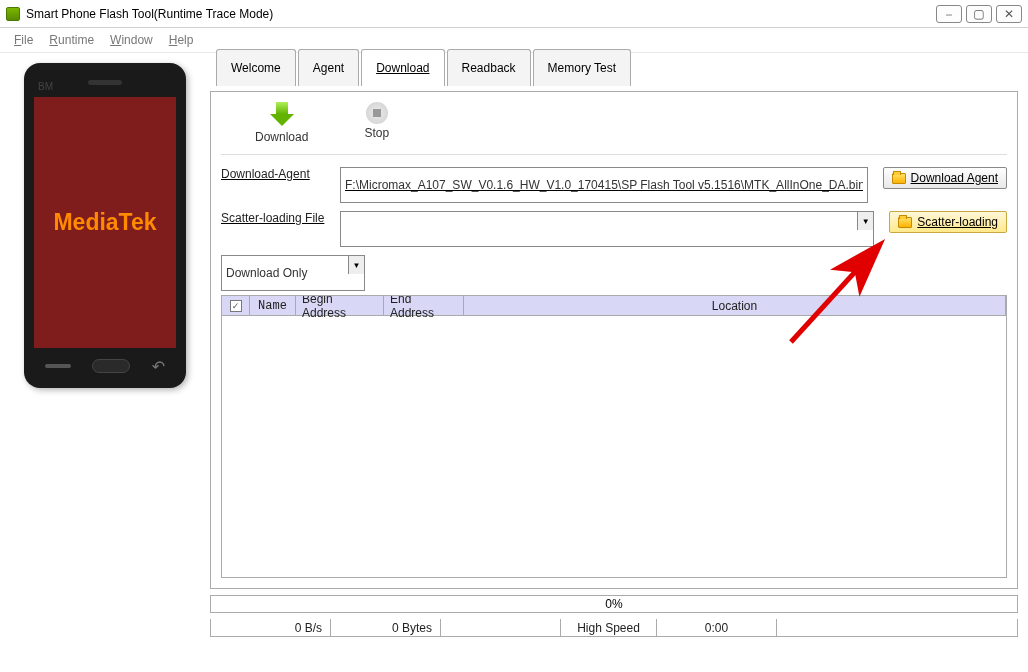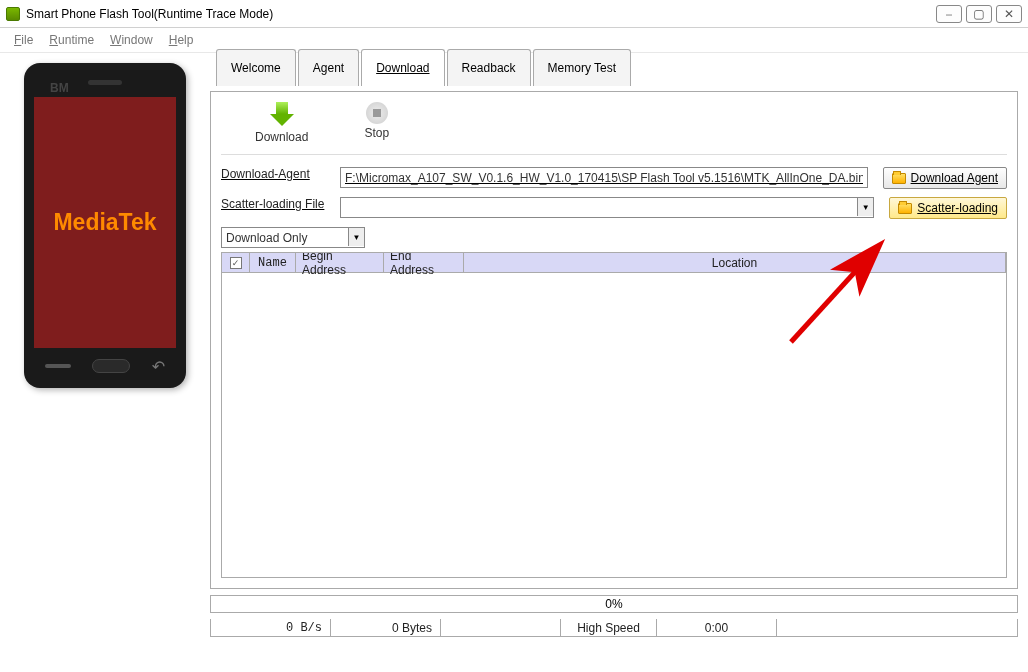--- a/index.html
+++ b/index.html
@@ -19,21 +19,21 @@
 .sep-line { height: 1px; background: #e8e8e8; }
 
 
 .main { display:flex; height: 594px; padding: 10px; gap: 10px; background:#fff; }
 
 
 .phone-panel { width: 190px; display:flex; align-items:flex-start; justify-content:center; }
 .phone { width: 162px; height: 325px; background:#1a1a1a; border-radius: 16px; position:relative; box-shadow: 2px 2px 6px rgba(0,0,0,0.3); padding:10px 10px; display:flex; flex-direction:column; }
 .phone .speaker { height: 18px; display:flex; align-items:center; justify-content:center; }
 .phone .speaker-dot { width: 34px; height:5px; background:#333; border-radius:3px; }
-.phone .bm { position:absolute; top:18px; left:26px; color:#444; font-size:12px;font-weight:bold; }
+.phone .bm { position:absolute; top:18px; left:14px; color:#444; font-size:10px; }
 .phone .screen { flex:1; background:#7f1d1d; margin:6px 0; display:flex; align-items:center; justify-content:center; }
 .phone .brand { color:#ff8a00; font-size:23px; font-weight:bold; letter-spacing:0px; }
 .phone .nav-row { height:24px; display:flex; align-items:center; justify-content:space-around; }
 .phone .nav-soft { width:26px; height:4px; background:#555; border-radius:2px; }
 .phone .nav-home { width:38px; height:14px; background:#2a2a2a; border-radius:7px; border:1px solid #444;}
 .phone .nav-back-arrow { color:#777; font-size:16px; }
 
 
 .right { flex:1; display:flex; flex-direction:column; gap:6px; }
 
@@ -50,21 +50,21 @@
 .action .lbl { color:#333; }
 .dl-icon { width:24px; height:26px; position:relative;}
 .dl-icon .shaft{ width:12px; height:12px; background:linear-gradient(#aef05a,#62b300); position:absolute; left:6px; top:0;}
 .dl-icon .head{ width:0;height:0; border-left:12px solid transparent; border-right:12px solid transparent; border-top:12px solid #62b300; position:absolute; top:12px; left:0;}
 .stop-icon{ width:22px; height:22px; border-radius:50%; background:radial-gradient(#eee,#ccc); display:flex; align-items:center; justify-content:center;}
 .stop-icon .sq{ width:8px;height:8px; background:#999;}
 
 
 .form-row { display:flex; align-items:flex-start; gap:15px; margin-bottom:8px;text-decoration:underline; }
 .form-row .label { width:104px; color:#222; }
-.text-input { flex:1; height:21px; border:1px solid #888; padding:8px 4px; background:#fff; color:#333;}
+.text-input { flex:1; height:36px; border:1px solid #888; padding:8px 4px; background:#fff; color:#333;}
 .combo { position:relative; display:flex;}
 .combo .text-input{ padding-right:18px;}
 .combo .arrow-btn{ position:absolute; right:1px; top:1px; width:16px; height:18px; background:#eee; border-left:1px solid #888; display:flex; align-items:center; justify-content:center; font-size:8px;}
 .btn { height:22px; border:1px solid #888; border-radius:2px; background:linear-gradient(#fefefe,#e8e8e8); padding:0 8px; display:flex; align-items:center; gap:5px; cursor:default; white-space:nowrap;}
 .btn.highlight{ background:linear-gradient(#fff7d8,#ffe98a); border-color:#c8a840;}
 .folder-ico{ width:14px; height:11px; background:linear-gradient(#ffe066,#ffb200); border:1px solid #c48a00; border-radius:1px; position:relative;}
 .folder-ico::before{content:"";position:absolute;top:-3px;left:0;width:6px;height:3px;background:#ffcc33;border:1px solid #c48a00;border-bottom:none;border-radius:1px 1px 0 0;}
 
 .small-combo { width:144px; display:flex; position:relative; margin-bottom:4px;}
 .small-combo .text-input{ width:100%;}
@@ -78,21 +78,21 @@
 .th.name{ width:46px;font-family:Liberation Mono, monospace;}
 .th.begin{ width:88px;}
 .th.end{ width:80px;}
 .th.loc{ flex:1;}
 .chkbox{ width:12px; height:12px; border:1px solid #777; background:#fff; display:flex; align-items:center; justify-content:center; font-size:9px; color:#555;}
 
 
 .progress-wrap{ border:1px solid #aaa; height:18px; margin-top:0px; display:flex; align-items:center; justify-content:center; background:#fff;}
 .status-row{ display:flex; border:1px solid #aaa; border-top:none; height:18px;}
 .status-cell{ border-right:1px solid #aaa; display:flex; align-items:center; justify-content:flex-end; padding:0 8px; color:#222;}
-.status-cell.l1{ width:120px;font-family:Liberation Mono, monospace;}
+.status-cell.l1{ width:120px;}
 .status-cell.l2{ width:110px;}
 .status-cell.l3{ width:120px;}
 .status-cell.l4{ flex:1; justify-content:center;}
 .status-cell.l5{ width:120px; justify-content:center;}
 .status-cell.l6{ width:240px; border-right:none;}
 
 
 .annot-arrow{ position:absolute; pointer-events:none; }
 .annot-arrow svg{ overflow:visible;}
 

